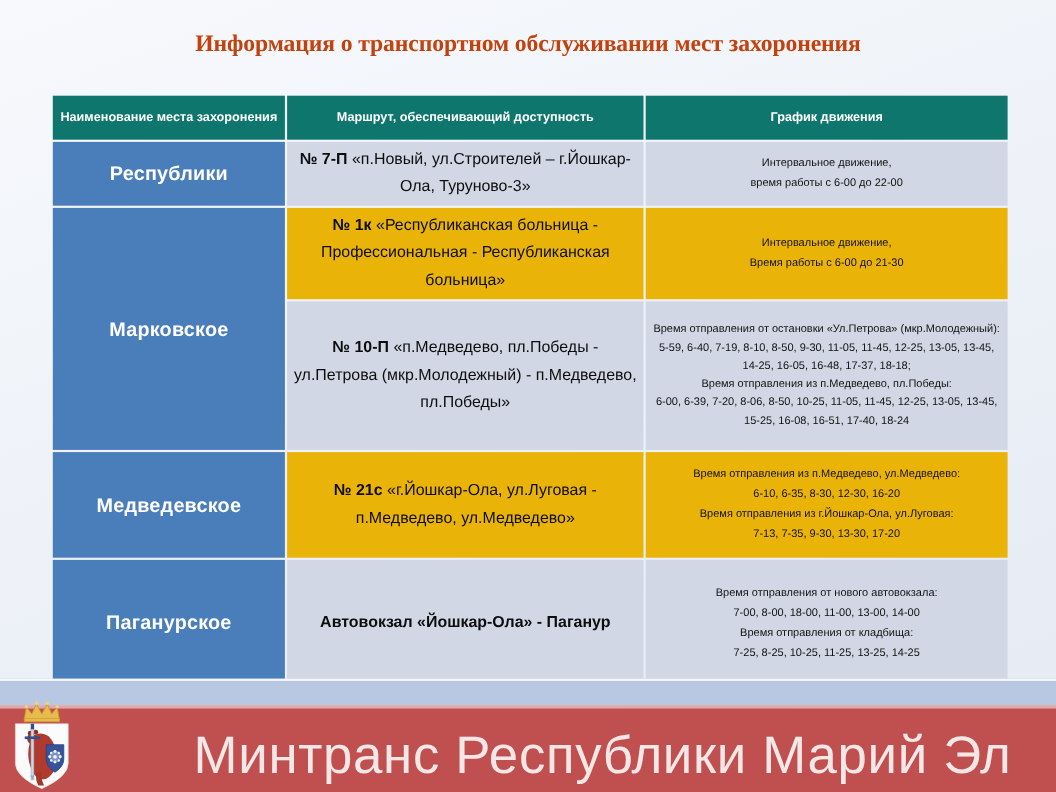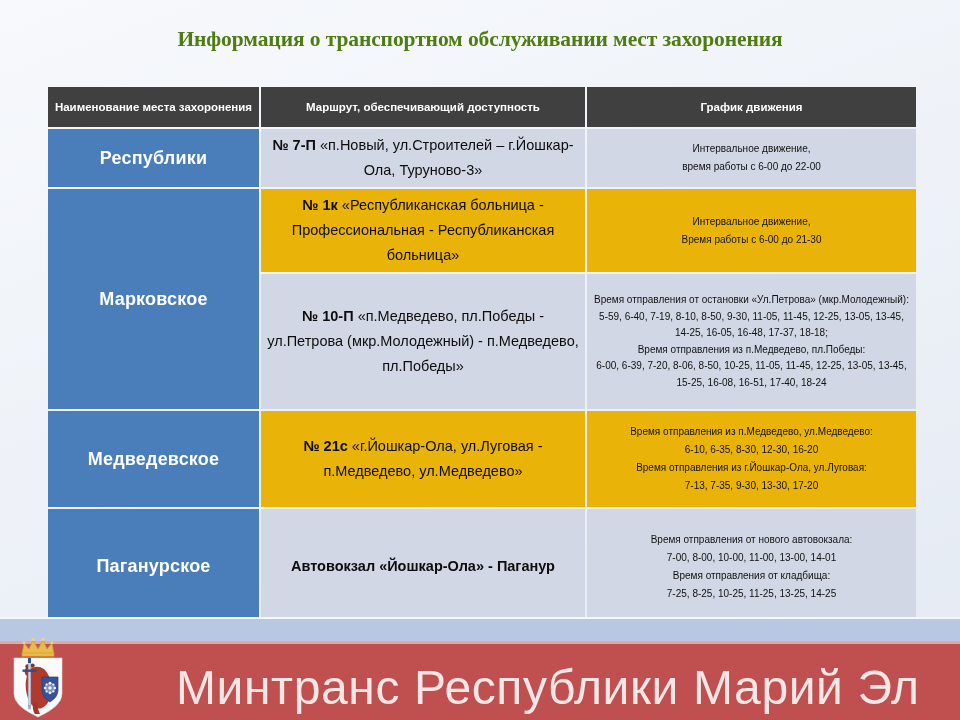--- a/index.html
+++ b/index.html
@@ -20,21 +20,21 @@
   #title-block {
     position: absolute;
     left: 0;
     top: 26px;
     width: 960px;
     text-align: center;
     font-family: "Liberation Serif", serif;
     font-weight: bold;
     font-size: 21.5px;
     line-height: 27px;
-    color: #4d7c0f;
+    color: #c2410c;
     letter-spacing: -0.1px;
   }
 
   
   #schedule-table {
     position: absolute;
     left: 46px;
     top: 85px;
     width: 868px;
     border-collapse: separate;
@@ -47,21 +47,21 @@
     vertical-align: middle;
     padding: 4px 6px;
   }
 
   col.c-place { width: 211px; }
   col.c-route { width: 324px; }
   col.c-sched { width: 329px; }
 
   
   thead th {
-    background: #404040;
+    background: #0f766e;
     color: #ffffff;
     font-weight: bold;
     font-size: 11.5px;
     line-height: 17px;
     text-align: center;
     height: 40px;
   }
 
   
   td.place-cell {
@@ -209,21 +209,21 @@
 7-13, 7-35, 9-30, 13-30, 17-20</td>
     </tr>
 
     <tr>
       <td class="place-cell" style="height:115px;">Паганурское</td>
       <td class="route-cell tint-dark">
         <span class="route-no"></span>
         <span class="route-no">Автовокзал «Йошкар-Ола» -  Паганур</span>
       </td>
       <td class="sched-cell tint-dark" style="white-space:pre-line;">Время отправления от нового автовокзала:
-7-00, 8-00, 10-00, 11-00, 13-00, 14-01
+7-00, 8-00, 18-00, 11-00, 13-00, 14-00
 Время отправления от кладбища:
 7-25, 8-25, 10-25, 11-25, 13-25, 14-25</td>
     </tr>
 
   </tbody>
 </table>
 
 <div id="footer-strip"></div>
 <div id="footer-hairline"></div>
 <div id="footer-bar"></div>

